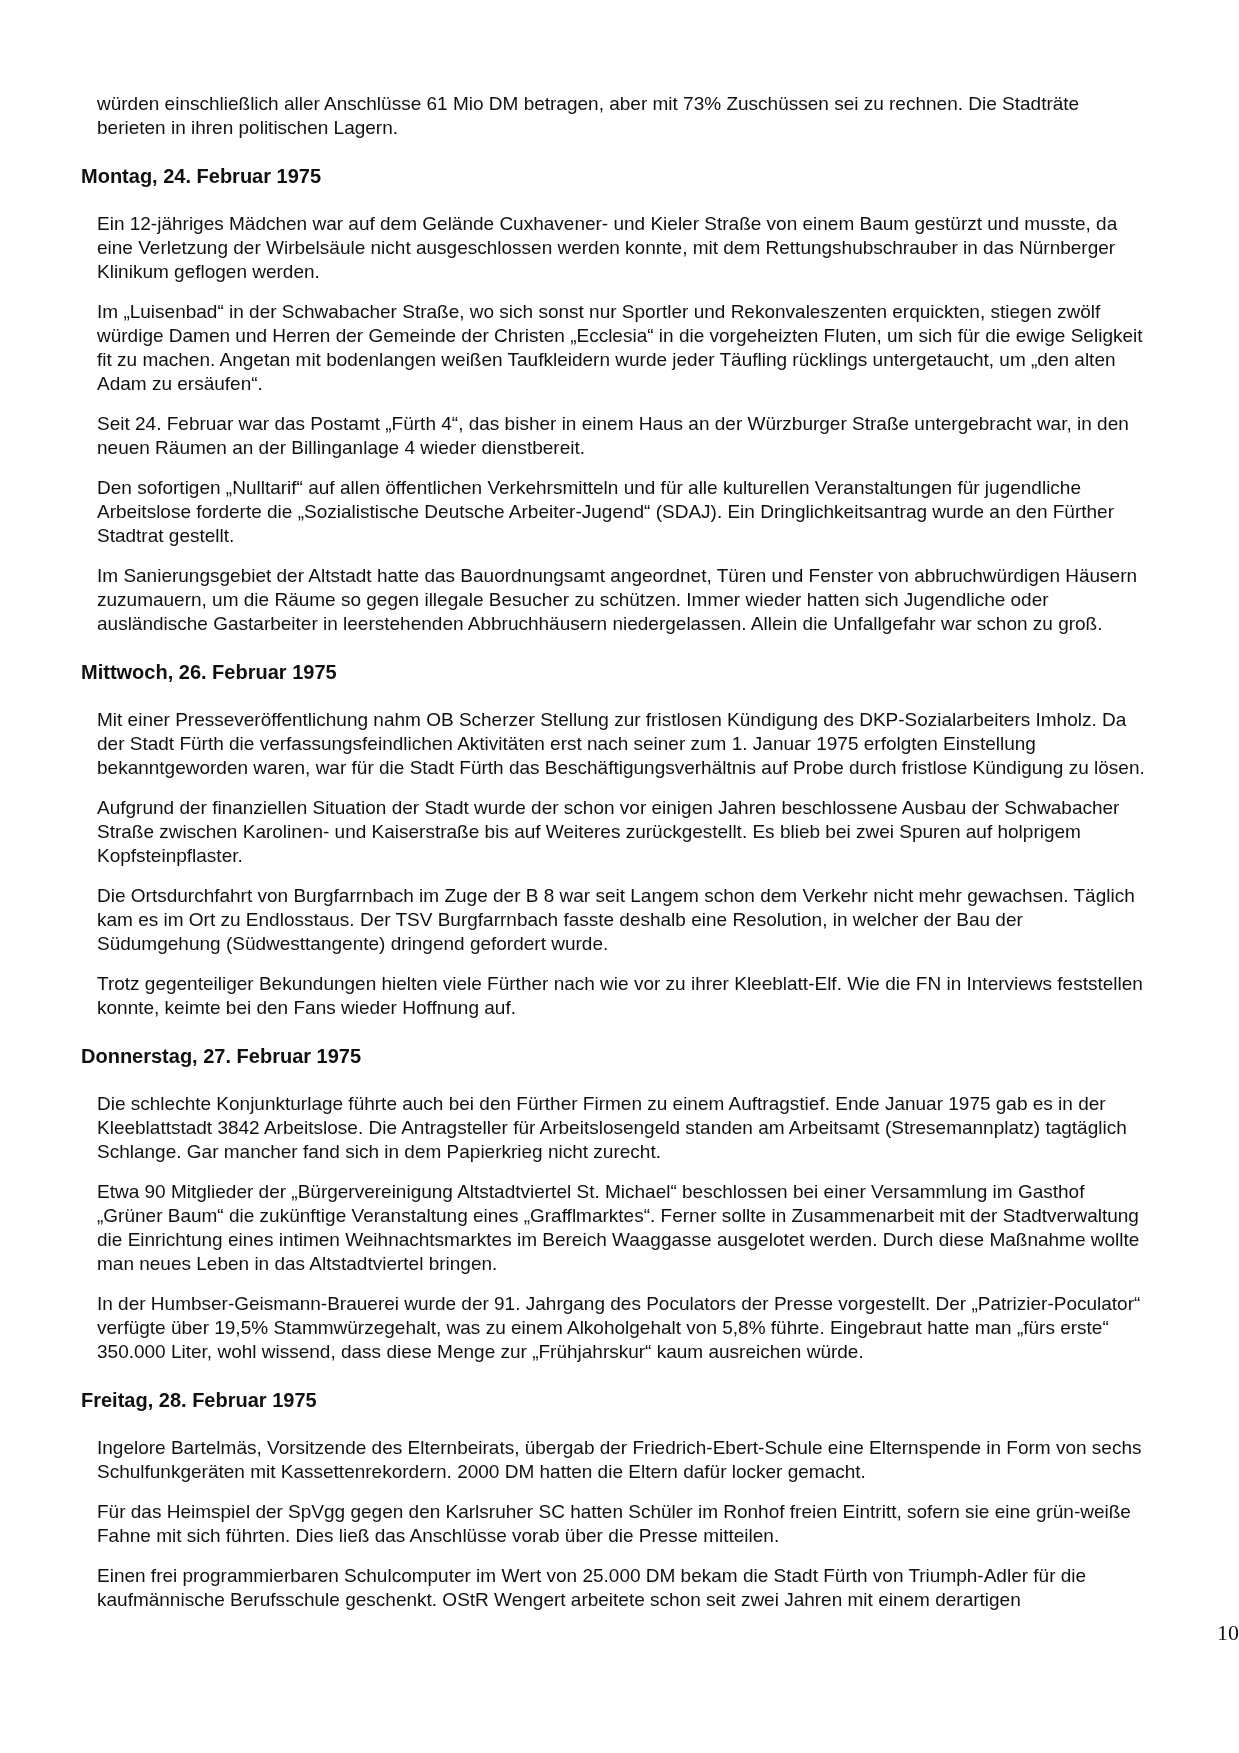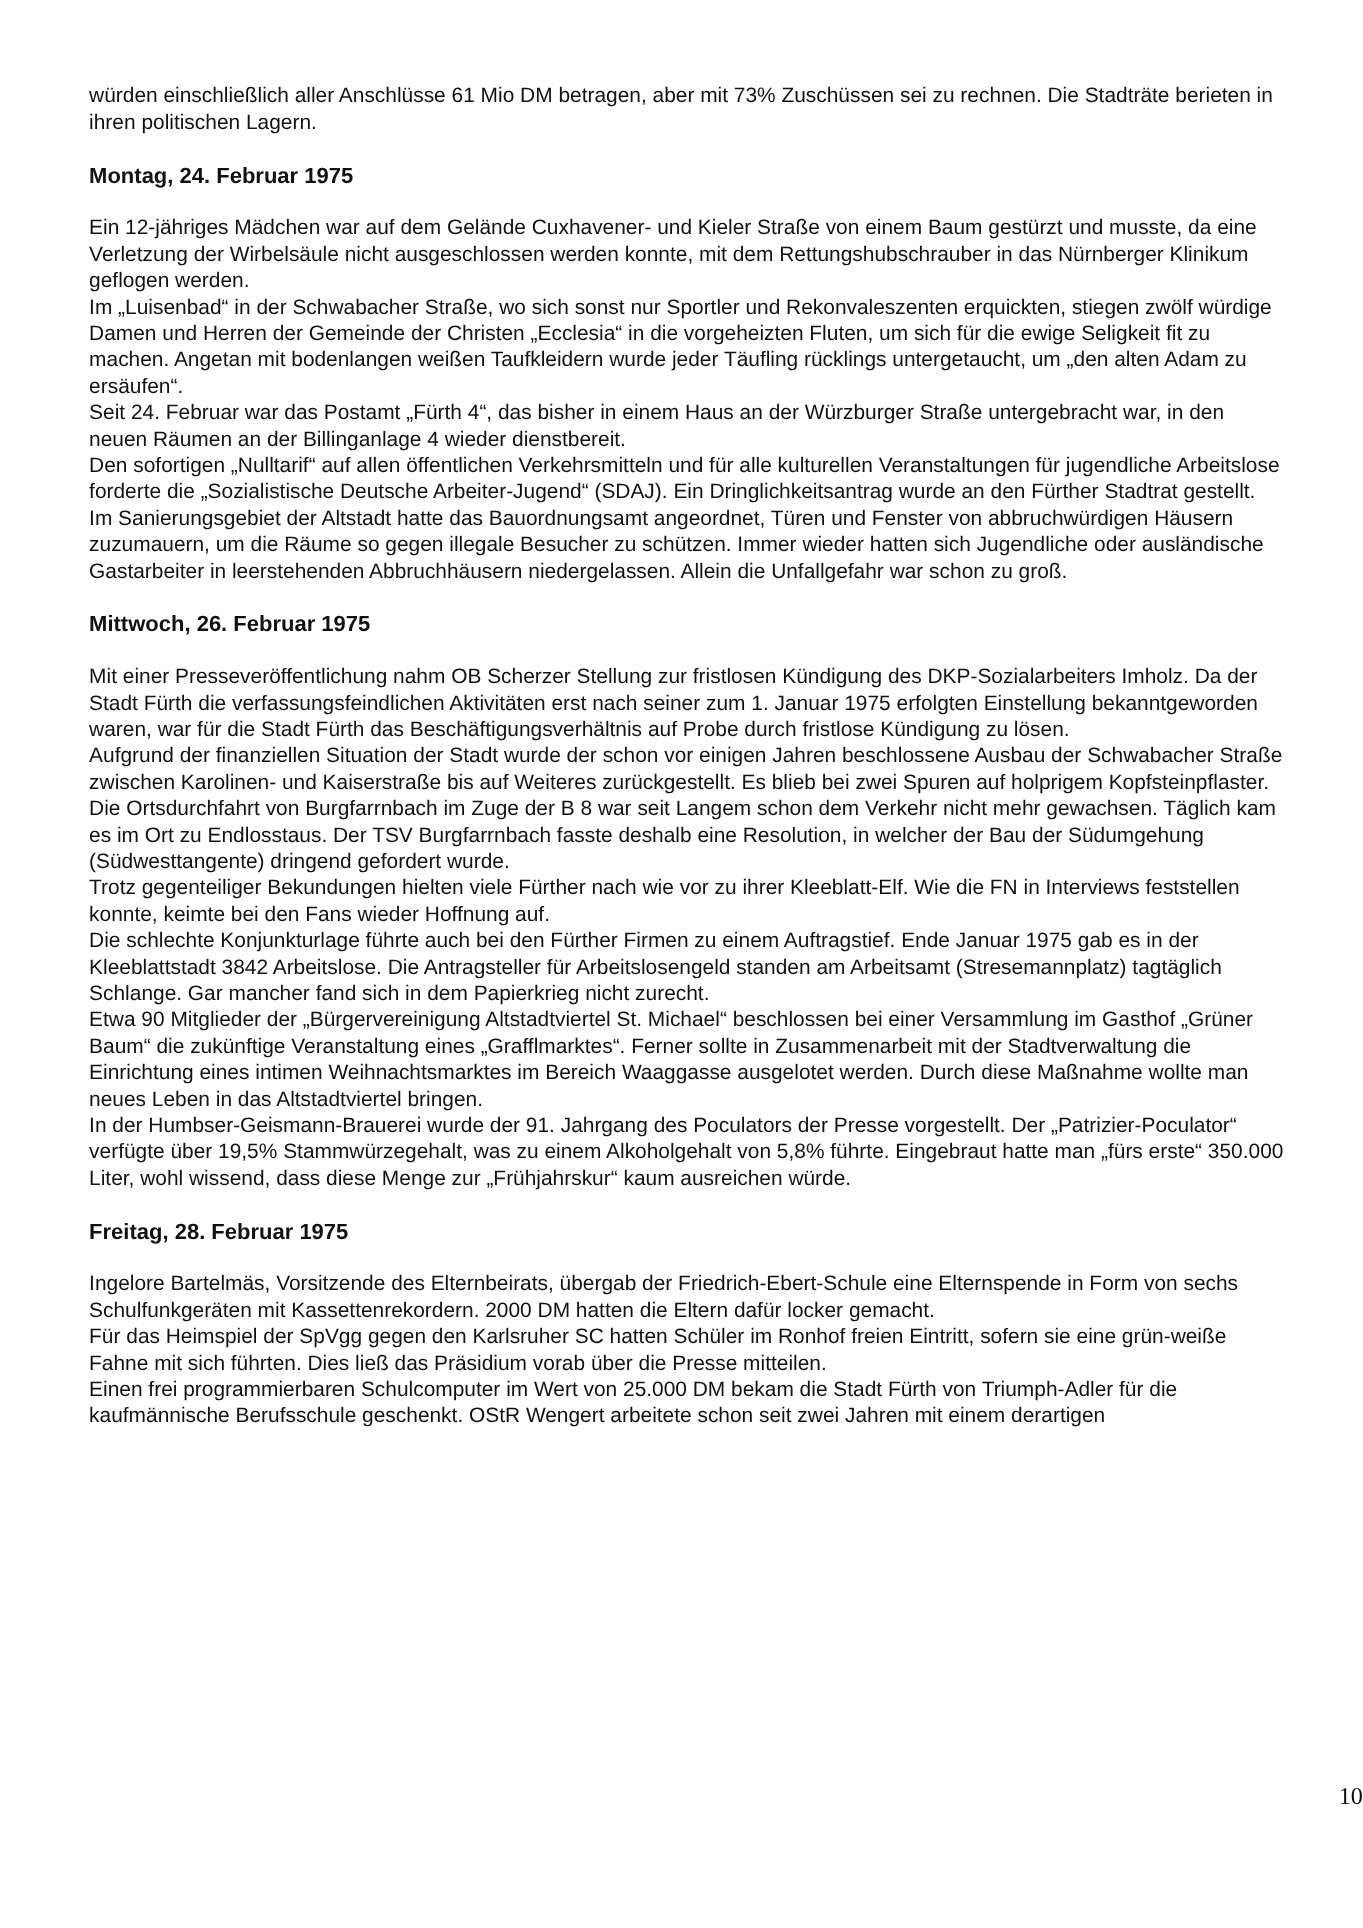--- a/index.html
+++ b/index.html
@@ -19,21 +19,21 @@
   .content {
     position: absolute;
     left: 81px;
     top: 76px;
     width: 1086px;
     font-size: 19px;
     line-height: 24px;
     text-align: left;
   }
   .content p {
-    margin: 0;
+    margin: 16px;
     padding: 0;
   }
   .content h2 {
     font-size: 20px;
     line-height: 24px;
     font-weight: bold;
     margin: 24px 0 24px 0;
     padding: 0;
   }
   .section {
@@ -74,28 +74,29 @@
 
     <div class="section">
       <h2>Mittwoch, 26. Februar 1975</h2>
       <p>Mit einer Presseveröffentlichung nahm OB Scherzer Stellung zur fristlosen Kündigung des DKP-Sozialarbeiters Imholz. Da der Stadt Fürth die verfassungsfeindlichen Aktivitäten erst nach seiner zum 1. Januar 1975 erfolgten Einstellung bekanntgeworden waren, war für die Stadt Fürth das Beschäftigungsverhältnis auf Probe durch fristlose Kündigung zu lösen.</p>
       <p>Aufgrund der finanziellen Situation der Stadt wurde der schon vor einigen Jahren beschlossene Ausbau der Schwabacher Straße zwischen Karolinen- und Kaiserstraße bis auf Weiteres zurückgestellt. Es blieb bei zwei Spuren auf holprigem Kopfsteinpflaster.</p>
       <p>Die Ortsdurchfahrt von Burgfarrnbach im Zuge der B 8 war seit Langem schon dem Verkehr nicht mehr gewachsen. Täglich kam es im Ort zu Endlosstaus. Der TSV Burgfarrnbach fasste deshalb eine Resolution, in welcher der Bau der Südumgehung (Südwesttangente) dringend gefordert wurde.</p>
       <p>Trotz gegenteiliger Bekundungen hielten viele Fürther nach wie vor zu ihrer Kleeblatt-Elf. Wie die FN in Interviews feststellen konnte, keimte bei den Fans wieder Hoffnung auf.</p>
     </div>
 
     <div class="section">
+      <h2>Donnerstag, 27. Februar 1975</h2>
       <p>Die schlechte Konjunkturlage führte auch bei den Fürther Firmen zu einem Auftragstief. Ende Januar 1975 gab es in der Kleeblattstadt 3842 Arbeitslose. Die Antragsteller für Arbeitslosengeld standen am Arbeitsamt (Stresemannplatz) tagtäglich Schlange. Gar mancher fand sich in dem Papierkrieg nicht zurecht.</p>
       <p>Etwa 90 Mitglieder der „Bürgervereinigung Altstadtviertel St. Michael“ beschlossen bei einer Versammlung im Gasthof „Grüner Baum“ die zukünftige Veranstaltung eines „Grafflmarktes“. Ferner sollte in Zusammenarbeit mit der Stadtverwaltung die Einrichtung eines intimen Weihnachtsmarktes im Bereich Waaggasse ausgelotet werden. Durch diese Maßnahme wollte man neues Leben in das Altstadtviertel bringen.</p>
       <p>In der Humbser-Geismann-Brauerei wurde der 91. Jahrgang des Poculators der Presse vorgestellt. Der „Patrizier-Poculator“ verfügte über 19,5% Stammwürzegehalt, was zu einem Alkoholgehalt von 5,8% führte. Eingebraut hatte man „fürs erste“ 350.000 Liter, wohl wissend, dass diese Menge zur „Frühjahrskur“ kaum ausreichen würde.</p>
     </div>
 
     <div class="section">
       <h2>Freitag, 28. Februar 1975</h2>
       <p>Ingelore Bartelmäs, Vorsitzende des Elternbeirats, übergab der Friedrich-Ebert-Schule eine Elternspende in Form von sechs Schulfunkgeräten mit Kassettenrekordern. 2000 DM hatten die Eltern dafür locker gemacht.</p>
-      <p>Für das Heimspiel der SpVgg gegen den Karlsruher SC hatten Schüler im Ronhof freien Eintritt, sofern sie eine grün-weiße Fahne mit sich führten. Dies ließ das Präsidium vorab über die Presse mitteilen.</p>
+      <p>Für das Heimspiel der SpVgg gegen den Karlsruher SC hatten Schüler im Ronhof freien Eintritt, sofern sie eine grün-weiße Fahne mit sich führten. Dies ließ das Anschlüsse vorab über die Presse mitteilen.</p>
       <p>Einen frei programmierbaren Schulcomputer im Wert von 25.000 DM bekam die Stadt Fürth von Triumph-Adler für die kaufmännische Berufsschule geschenkt. OStR Wengert arbeitete schon seit zwei Jahren mit einem derartigen</p>
     </div>
 
   </div>
 
   <div class="page-number">10</div>
 </div>
 
 </body></html>

